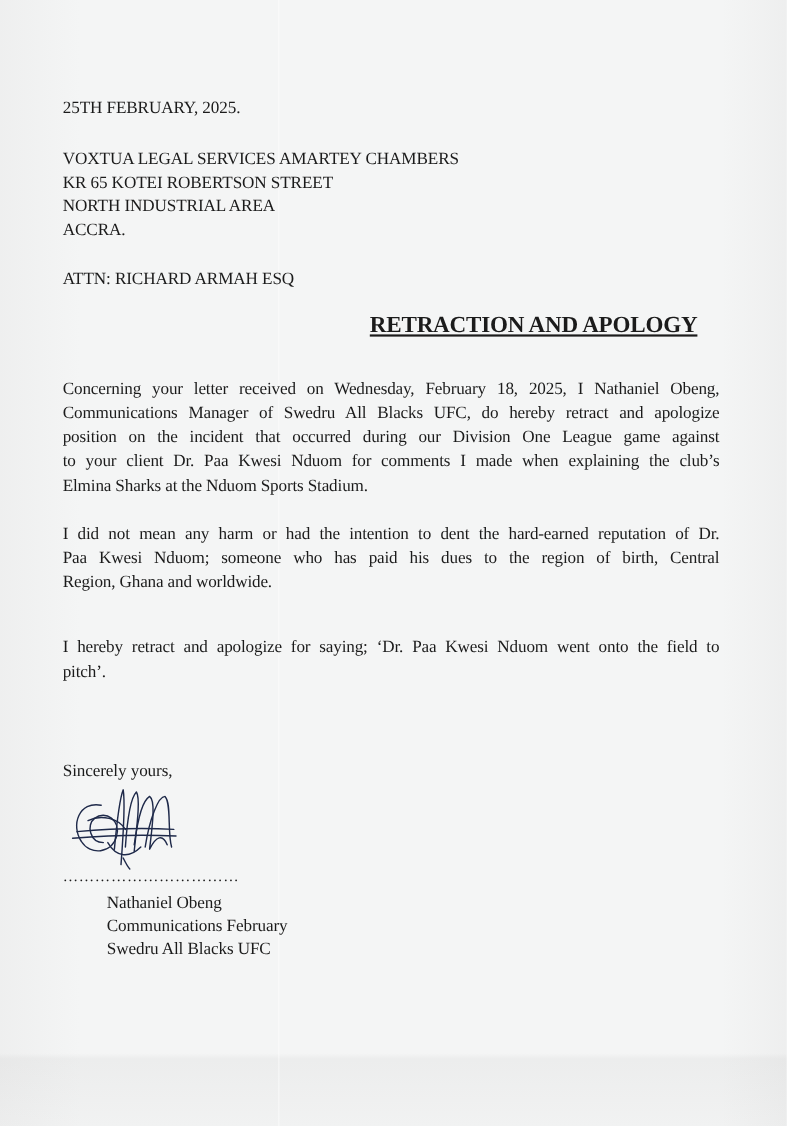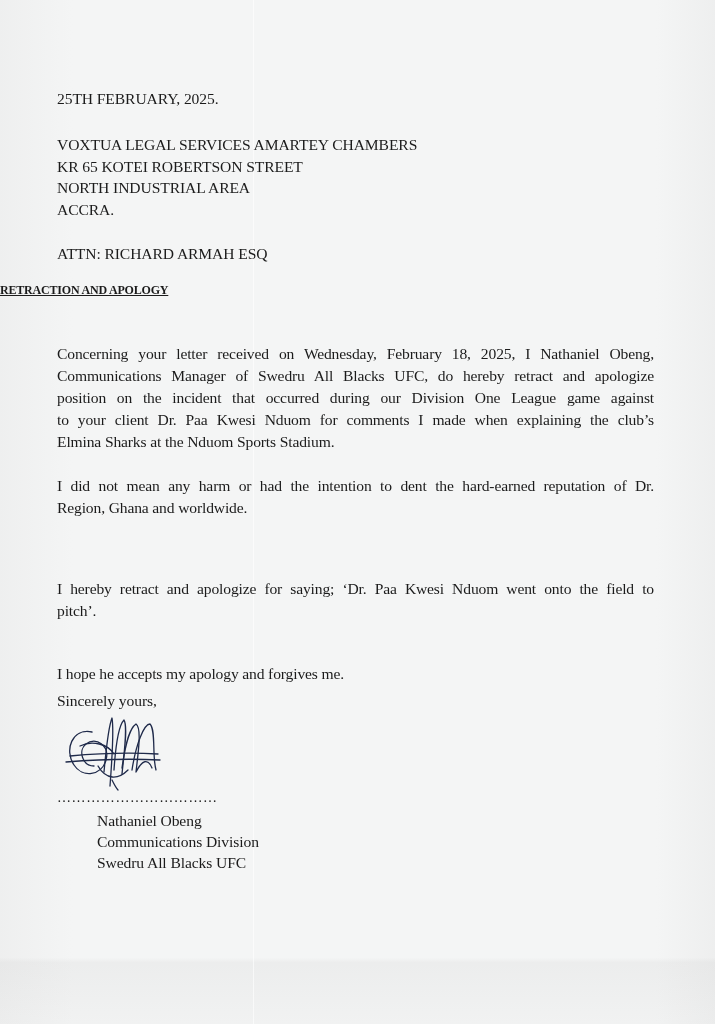--- a/index.html
+++ b/index.html
@@ -55,22 +55,22 @@
       text-align-last: justify;
     }
     .para span.line.last {
       text-align-last: left;
     }
     .title {
       position: absolute;
       top: 283px;
       left: 0;
       width: 634px;
-      text-align: left;
-      font-size: 12px;
+      text-align: right;
+      font-size: 21px;
       font-weight: bold;
       text-decoration: underline;
       letter-spacing: -0.2px;
     }
     .signature {
       position: absolute;
       left: 62px;
       top: 710px;
       width: 110px;
       height: 85px;
@@ -107,31 +107,29 @@
   <div class="para" style="top:327px;">
     <span class="line">Concerning your letter received on Wednesday, February 18, 2025, I Nathaniel Obeng,</span>
     <span class="line">Communications Manager of Swedru All Blacks UFC, do hereby retract and apologize</span>
     <span class="line">position on the incident that occurred during our Division One League game against</span>
     <span class="line">to your client Dr. Paa Kwesi Nduom for comments I made when explaining the club’s</span>
     <span class="line last">Elmina Sharks at the Nduom Sports Stadium.</span>
   </div>
 
   <div class="para" style="top:459px;">
     <span class="line">I did not mean any harm or had the intention to dent the hard-earned reputation of Dr.</span>
+    <span class="line">Paa Kwesi Nduom; someone who has paid his dues to the region of birth, Central</span>
     <span class="line last">Region, Ghana and worldwide.</span>
   </div>
 
   <div class="para" style="top:562px;">
     <span class="line">I hereby retract and apologize for saying; ‘Dr. Paa Kwesi Nduom went onto the field to</span>
     <span class="line last">pitch’.</span>
   </div>
 
-  <div class="para" style="top:647px;">
-    <span class="line last">I hope he accepts my apology and forgives me.</span>
-  </div>
 
   <div class="text" style="top:690px;">Sincerely yours,</div>
 
   <svg class="signature" viewBox="0 0 110 85">
     <g fill="none" stroke="#1f2a4a" stroke-width="1.3" stroke-linecap="round" stroke-linejoin="round">
       <path d="M30 22 C10 18, 2 40, 12 55 C20 68, 40 66, 44 50 C48 36, 34 26, 24 34 C16 40, 20 56, 32 56"></path>
       <path d="M8 46 C30 44, 60 42, 96 44"></path>
       <path d="M4 52 C28 50, 58 48, 98 50"></path>
       <path d="M42 62 C44 40, 46 18, 50 8 C52 20, 50 50, 48 76"></path>
       <path d="M52 60 C54 30, 58 14, 62 10 C66 16, 62 44, 60 64"></path>
@@ -140,16 +138,16 @@
       <path d="M36 56 C44 70, 56 70, 66 60"></path>
       <path d="M50 70 C52 74, 54 78, 56 80"></path>
       <path d="M18 36 C30 30, 46 34, 52 44"></path>
     </g>
   </svg>
 
   <div class="dots">……………………………</div>
 
   <div class="sig-block">
     <div class="text" style="top:810px;">Nathaniel Obeng</div>
-    <div class="text" style="top:831px;">Communications Division</div>
+    <div class="text" style="top:831px;">Communications February</div>
     <div class="text" style="top:852px;">Swedru All Blacks UFC</div>
   </div>
 </div>
 
 </body></html>

